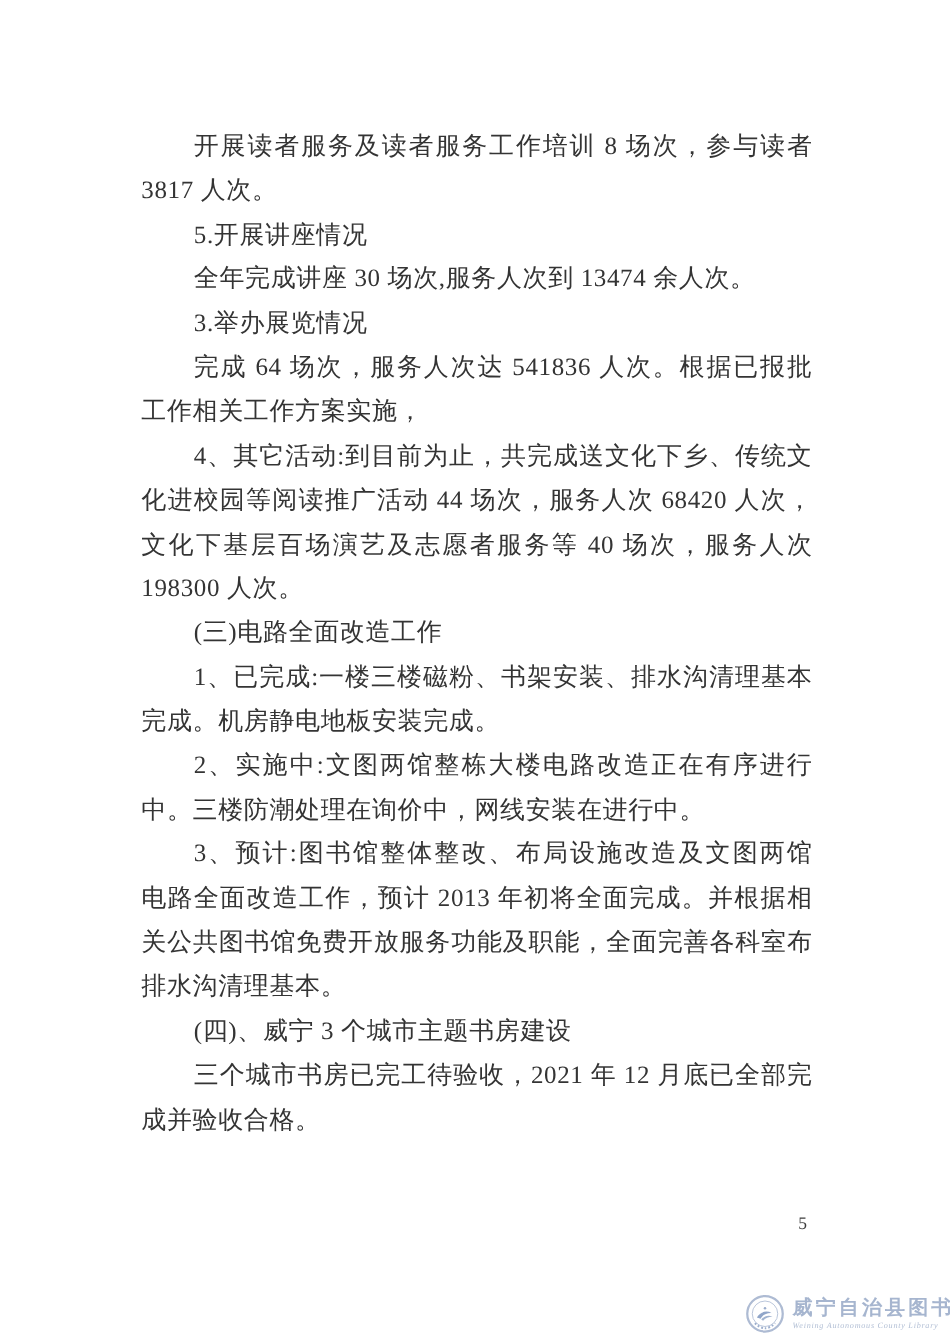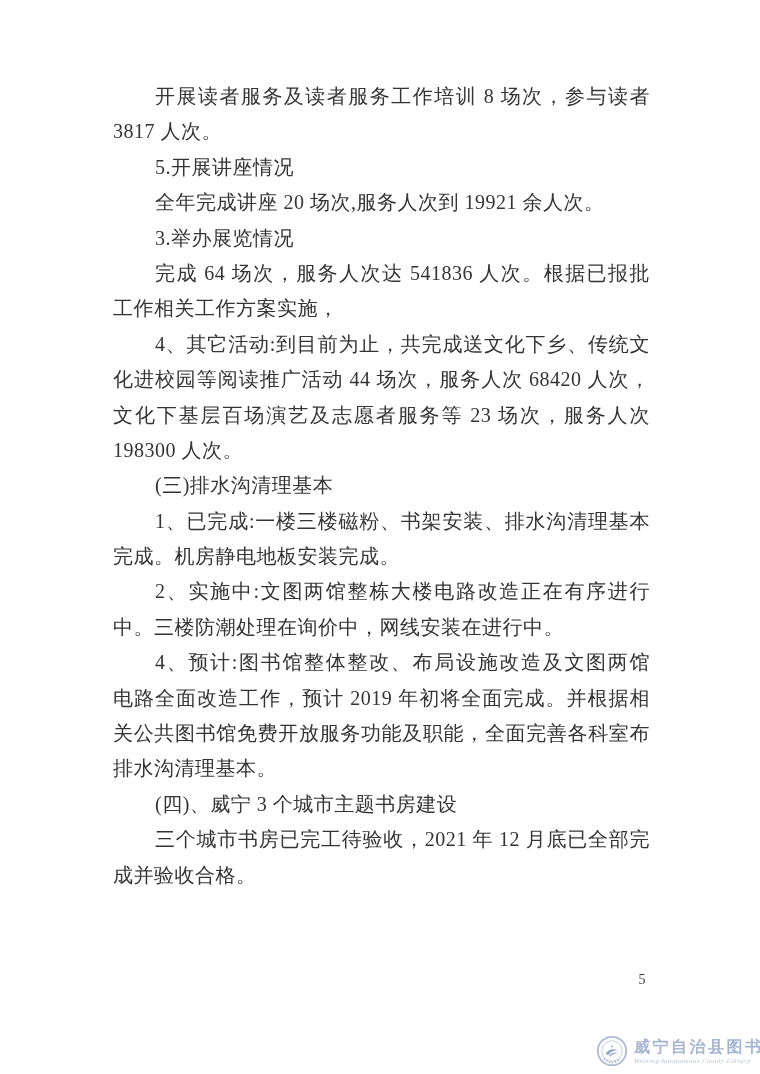--- a/index.html
+++ b/index.html
@@ -11,21 +11,21 @@
     overflow: hidden;
   }
   .page {
     position: absolute;
     inset: 0;
     background: #ffffff;
   }
   .doc-body {
     position: absolute;
     left: 113px;
-    top: 79px;
+    top: 100px;
     width: 537px;
     color: #343434;
     font-size: 20px;
   }
   .line {
     height: 35.4px;
     line-height: 35.4px;
     white-space: nowrap;
     letter-spacing: 0.5px;
   }
@@ -73,35 +73,35 @@
 </style>
 </head>
 <body>
 
 <div class="page">
 
   <div class="doc-body">
       <div class="line indent full">开展读者服务及读者服务工作培训 8 场次，参与读者</div>
       <div class="line">3817 人次。</div>
       <div class="line indent">5.开展讲座情况</div>
-      <div class="line indent">全年完成讲座 20 场次,服务人次到 19921 余人次。</div>
+      <div class="line indent">全年完成讲座 30 场次,服务人次到 13474 余人次。</div>
       <div class="line indent">3.举办展览情况</div>
       <div class="line indent full">完成 64 场次，服务人次达 541836 人次。根据已报批</div>
       <div class="line">工作相关工作方案实施，</div>
       <div class="line indent full">4、其它活动:到目前为止，共完成送文化下乡、传统文</div>
       <div class="line full">化进校园等阅读推广活动 44 场次，服务人次 68420 人次，</div>
-      <div class="line full">文化下基层百场演艺及志愿者服务等 23 场次，服务人次</div>
+      <div class="line full">文化下基层百场演艺及志愿者服务等 40 场次，服务人次</div>
       <div class="line">198300 人次。</div>
-      <div class="line indent">(三)排水沟清理基本</div>
+      <div class="line indent">(三)电路全面改造工作</div>
       <div class="line indent full">1、已完成:一楼三楼磁粉、书架安装、排水沟清理基本</div>
       <div class="line">完成。机房静电地板安装完成。</div>
       <div class="line indent full">2、实施中:文图两馆整栋大楼电路改造正在有序进行</div>
       <div class="line">中。三楼防潮处理在询价中，网线安装在进行中。</div>
-      <div class="line indent full">4、预计:图书馆整体整改、布局设施改造及文图两馆</div>
-      <div class="line full">电路全面改造工作，预计 2019 年初将全面完成。并根据相</div>
+      <div class="line indent full">3、预计:图书馆整体整改、布局设施改造及文图两馆</div>
+      <div class="line full">电路全面改造工作，预计 2013 年初将全面完成。并根据相</div>
       <div class="line full">关公共图书馆免费开放服务功能及职能，全面完善各科室布</div>
       <div class="line">排水沟清理基本。</div>
       <div class="line indent">(四)、威宁 3 个城市主题书房建设</div>
       <div class="line indent full">三个城市书房已完工待验收，2021 年 12 月底已全部完</div>
       <div class="line">成并验收合格。</div>
     </div>
 
   <div class="page-number">5</div>
 
   <div class="watermark">

